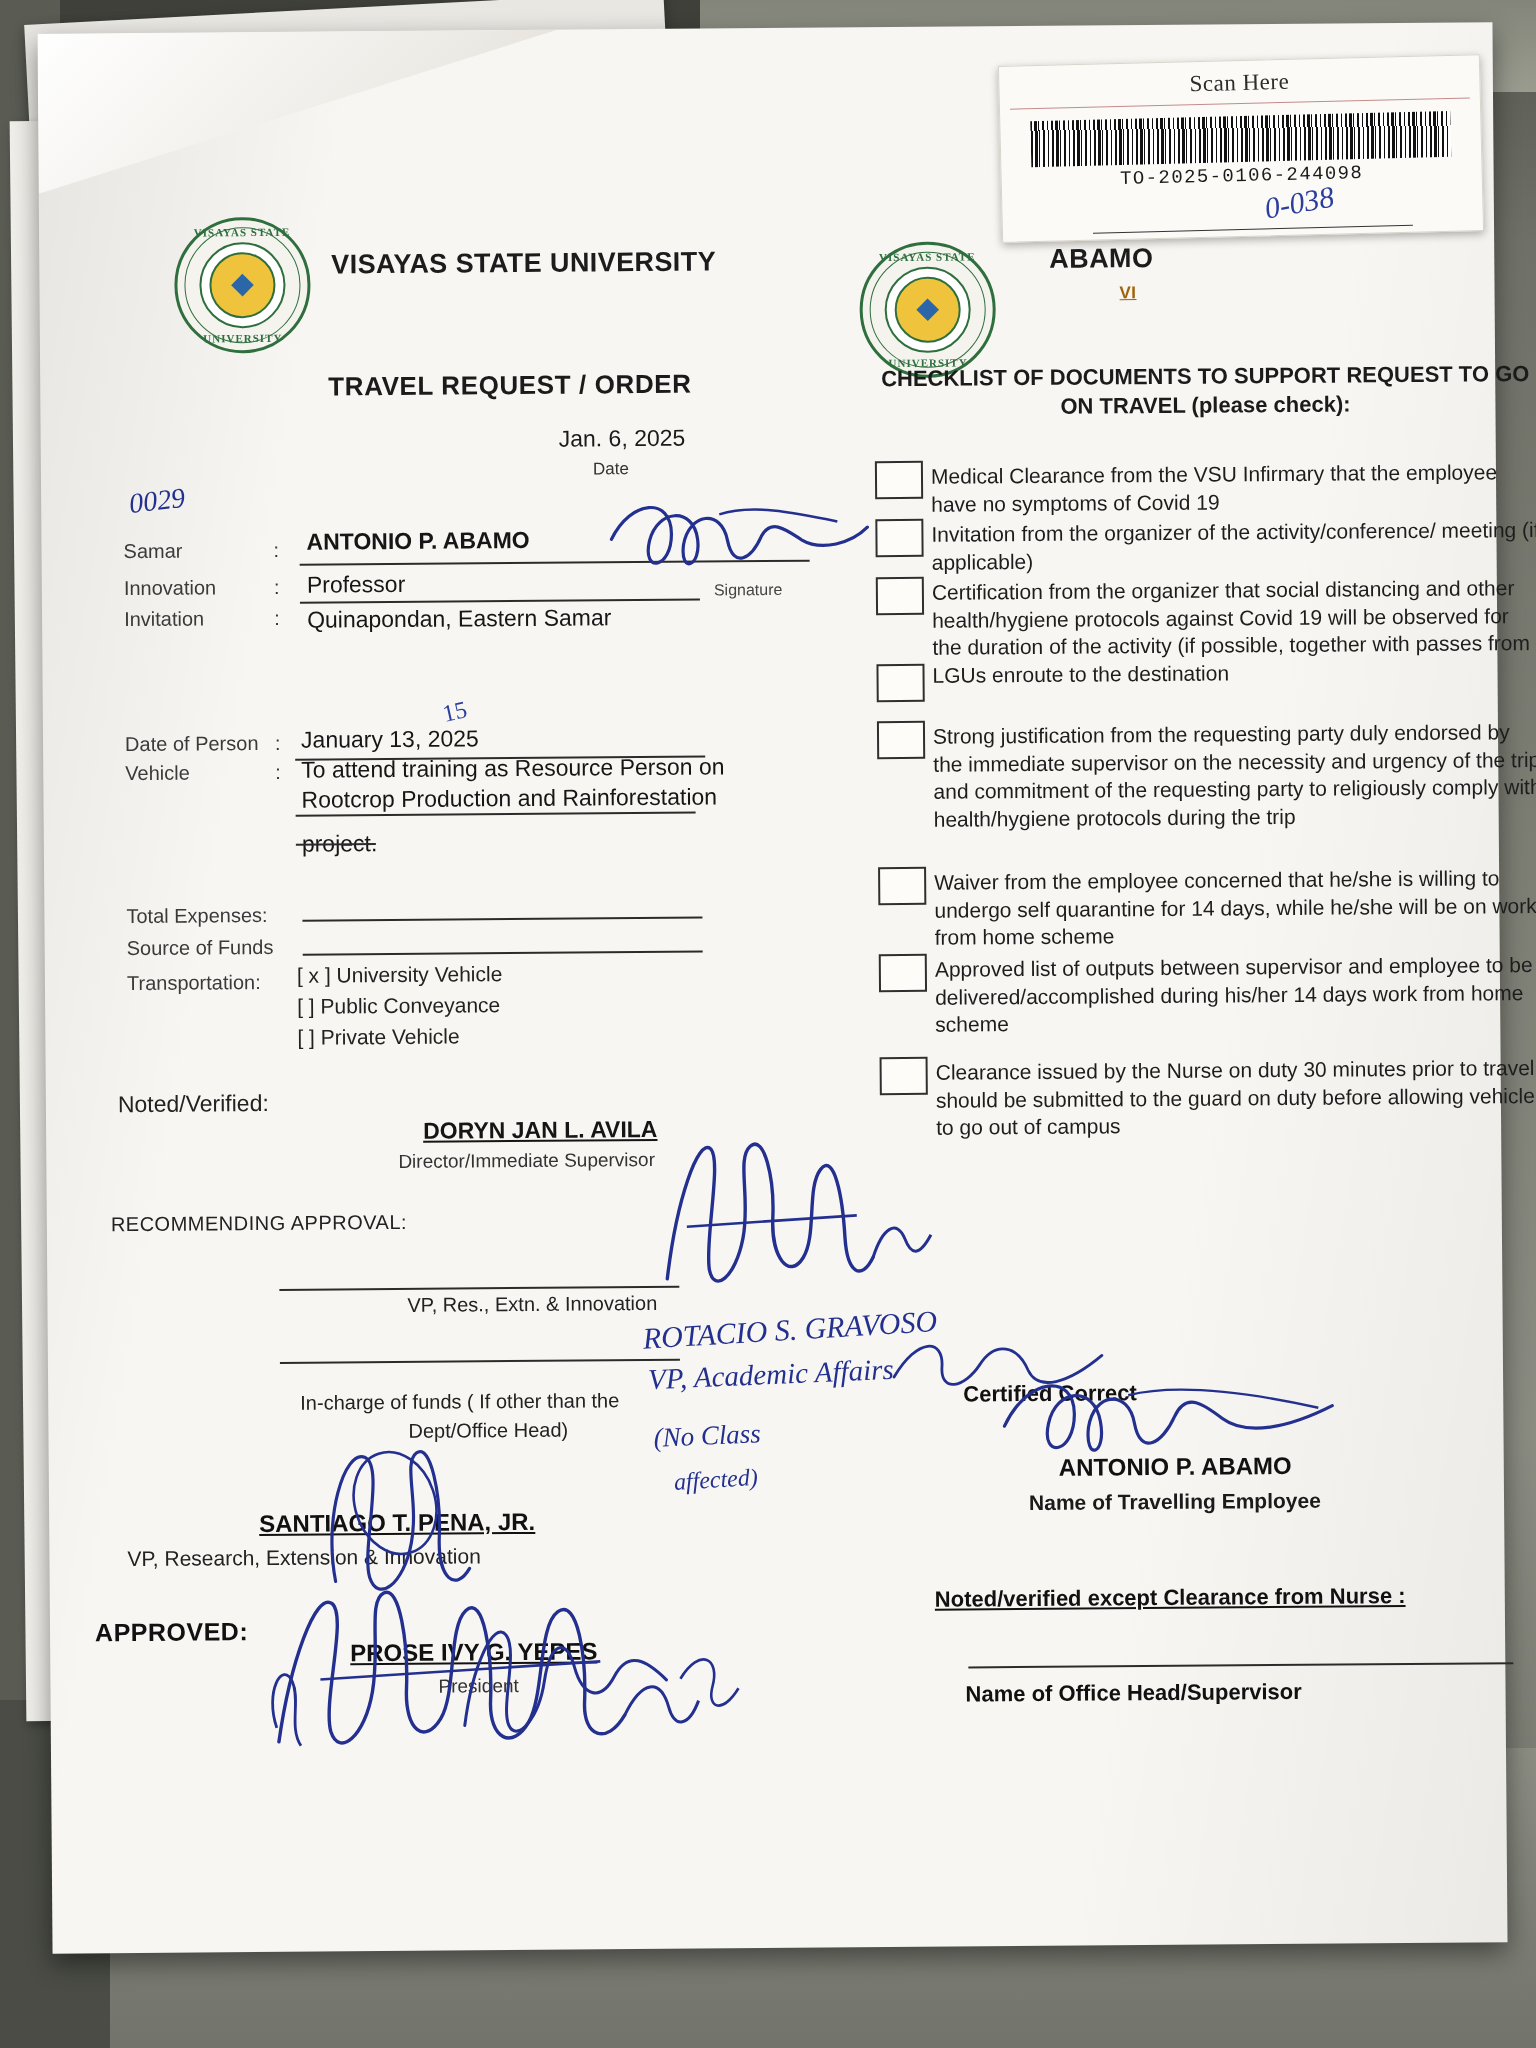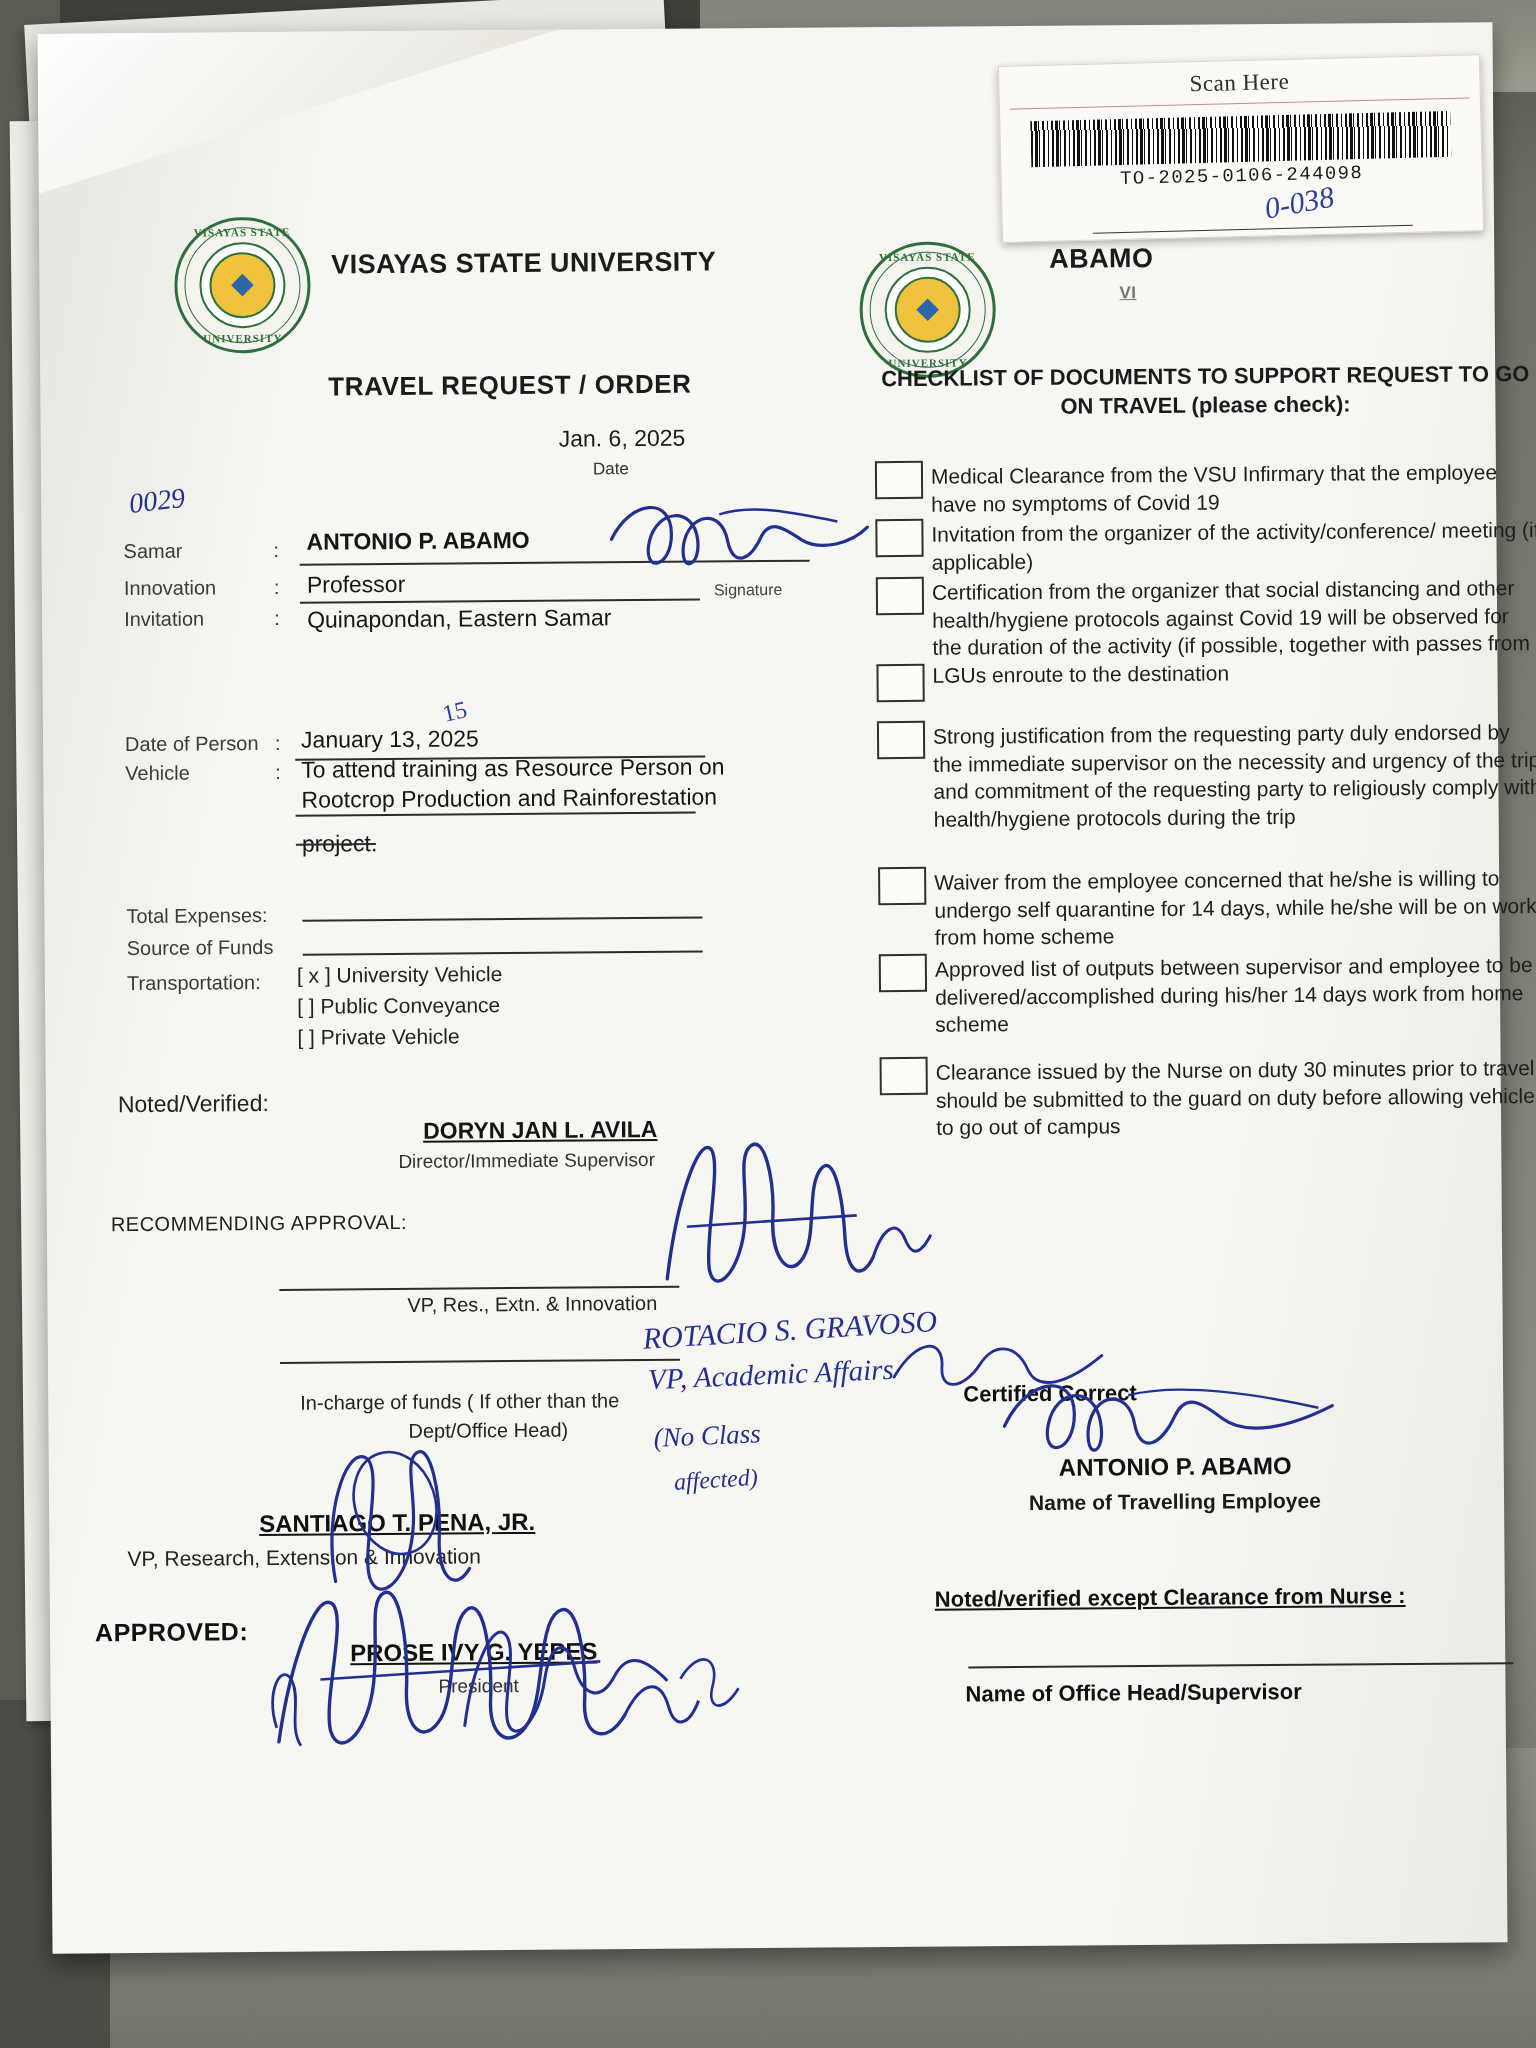--- a/index.html
+++ b/index.html
@@ -72,21 +72,21 @@
   .seal .tw.top{top:6px;}
   .seal .tw.bot{bottom:6px;}
 
   #seal-left{left:135px;top:185px;width:130px;height:130px;}
   #seal-mid{left:820px;top:215px;width:130px;height:130px;}
 
   
   .univ-title{position:absolute;font-weight:bold;font-size:27px;color:#1c1c1c;letter-spacing:.4px;}
   #univ-left{left:292px;top:218px;}
   #univ-mid{left:1010px;top:218px;}
-  #univ-mid-sub{left:1080px;top:258px;font-size:17px;font-weight:bold;color:#737373;text-decoration:underline;}
+  #univ-mid-sub{left:1080px;top:258px;font-size:17px;font-weight:bold;color:#a16207;text-decoration:underline;}
 
   .form-title{position:absolute;left:288px;top:340px;font-size:26px;font-weight:bold;
     letter-spacing:.6px;color:#1b1b1b;}
   .checklist-title{position:absolute;left:835px;top:338px;width:660px;text-align:center;
     font-size:22px;font-weight:bold;color:#1b1b1b;line-height:1.3;}
 
   .date-val{position:absolute;left:518px;top:396px;font-size:23px;color:#1b1b1b;}
   .date-lbl{position:absolute;left:552px;top:430px;font-size:17px;color:#333;}
 
   

